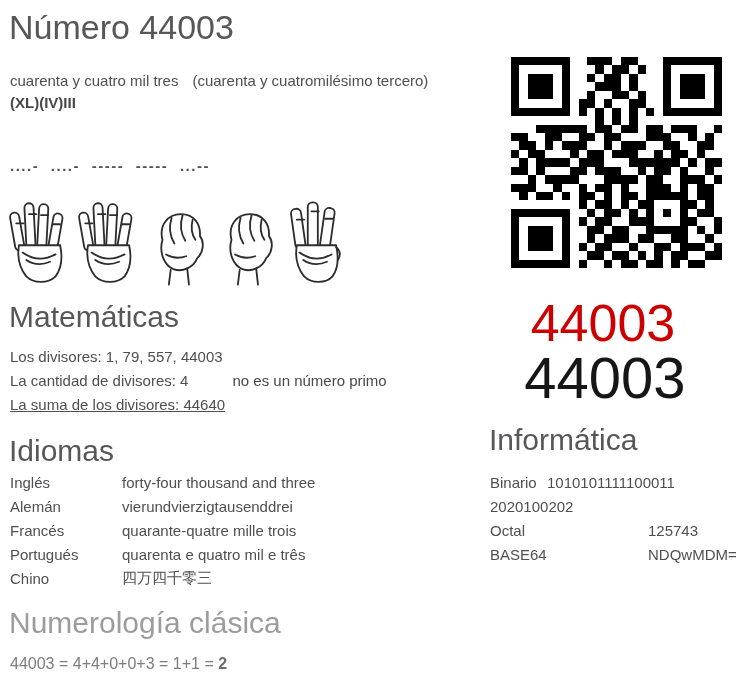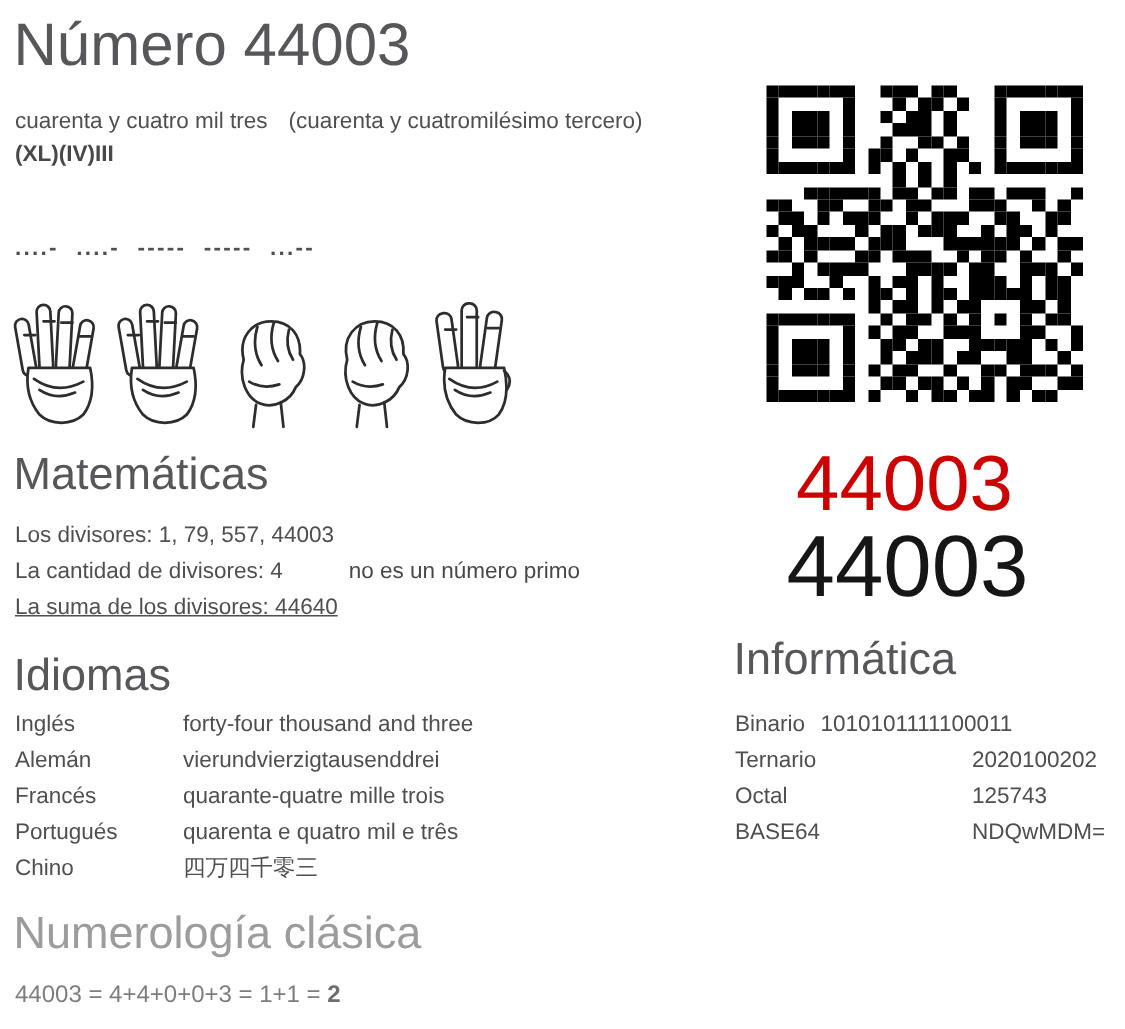--- a/index.html
+++ b/index.html
@@ -3,21 +3,21 @@
 <meta charset="utf-8">
 <style>
   * { box-sizing: border-box; }
   html,body { margin:0; padding:0; background:#fff; }
   #app {
     position:relative; width:750px; height:686px; background:#ffffff;
     font-family:"Liberation Sans","DejaVu Sans",sans-serif; color:#4f4f52; overflow:hidden;
   }
   h1,h2,p { margin:0; padding:0; font-weight:400; }
 
-  .page-title { position:absolute; left:9px; top:8px; font-size:40px; color:#57575a; }
+  .page-title { position:absolute; left:9px; top:8px; font-size:34px; color:#57575a; }
   .desc { position:absolute; left:10px; top:72px; font-size:15px; color:#4f4f52; white-space:nowrap; }
   .desc .ord { margin-left:14px; }
   .roman { position:absolute; left:10px; top:94px; font-size:15px; font-weight:700; color:#48484b; }
   .morse { position:absolute; left:10px; top:157px; font-size:15px; font-weight:700;
            letter-spacing:1.5px; word-spacing:6px; color:#4f4f52; }
 
   .hands { position:absolute; left:8px; top:197px; display:flex; gap:5px; }
   .hand  { width:64px; height:92px; }
 
   .h2 { position:absolute; font-size:30px; color:#57575a; }
@@ -789,21 +789,20 @@
     </div>
   </div>
 
   <h2 class="h2 h-info">Informática</h2>
   <div class="info-table">
     <div class="irow binary">
       <span class="ilabel">Binario</span>
       <span class="ivalue">1010101111100011</span>
     </div>
     <div class="irow">
-      <span class="ilabel">Ternario</span>
       <span class="ivalue">2020100202</span>
     </div>
     <div class="irow">
       <span class="ilabel">Octal</span>
       <span class="ivalue">125743</span>
     </div>
     <div class="irow">
       <span class="ilabel">BASE64</span>
       <span class="ivalue">NDQwMDM=</span>
     </div>

